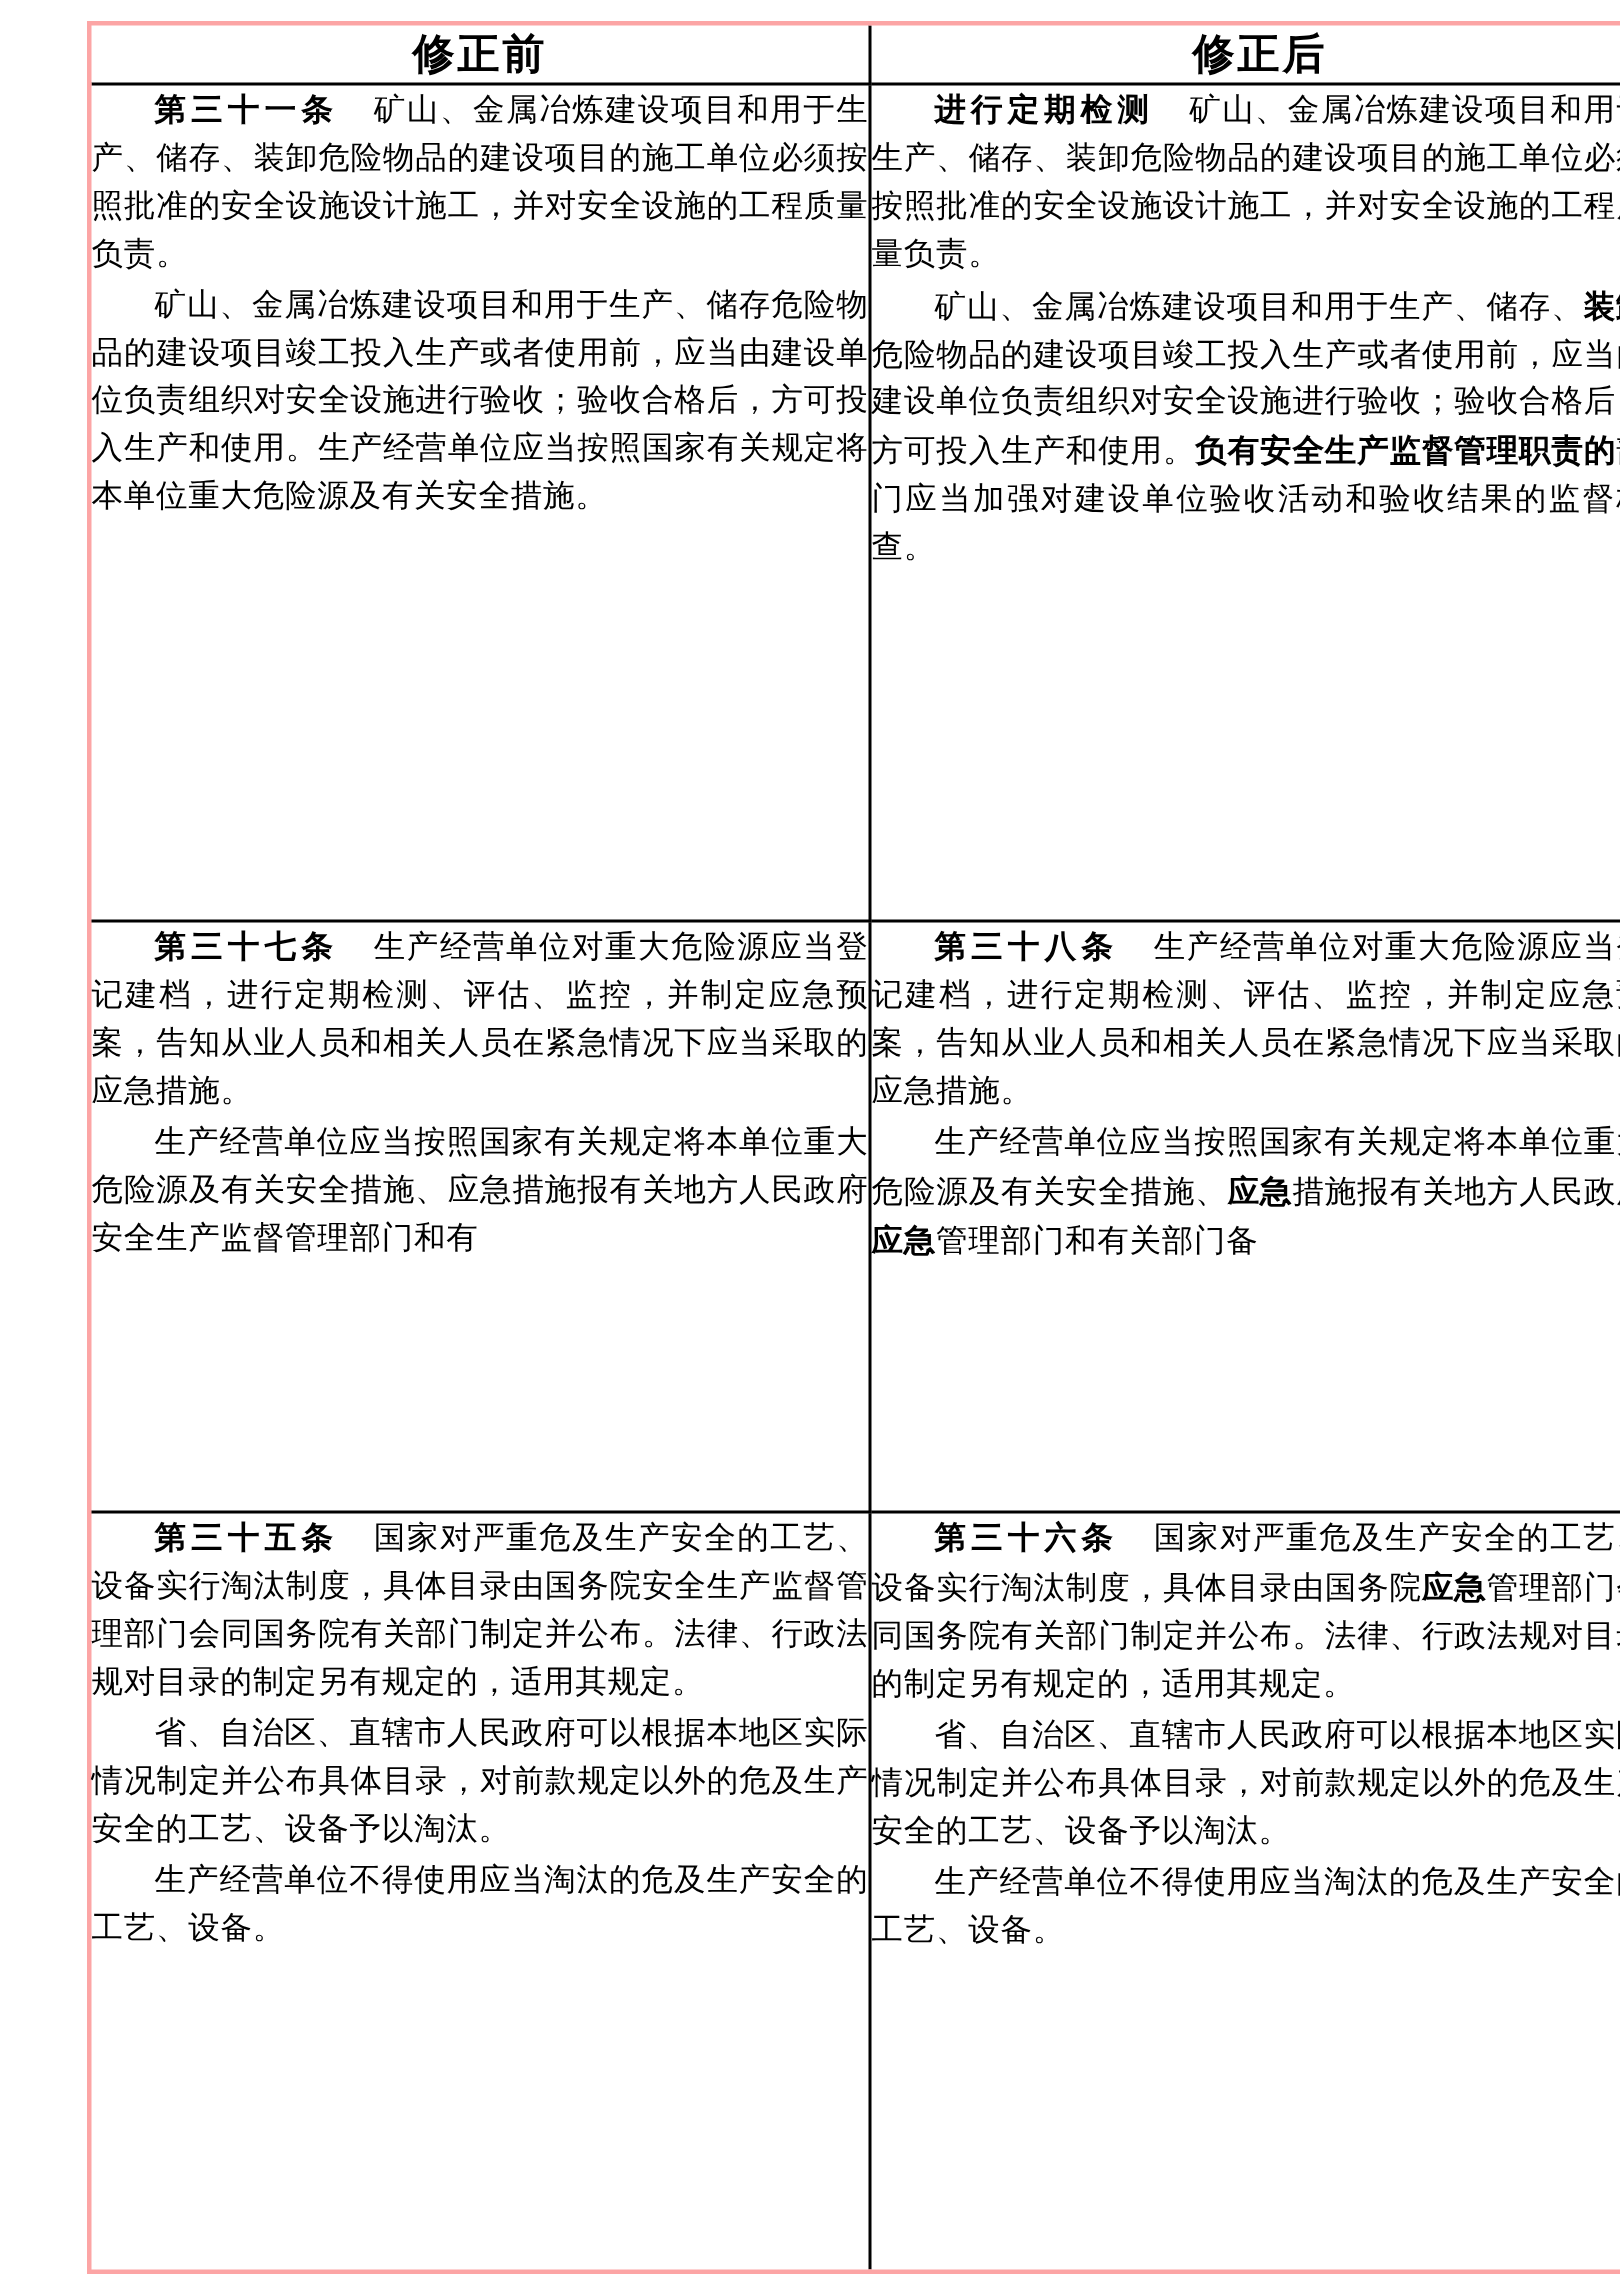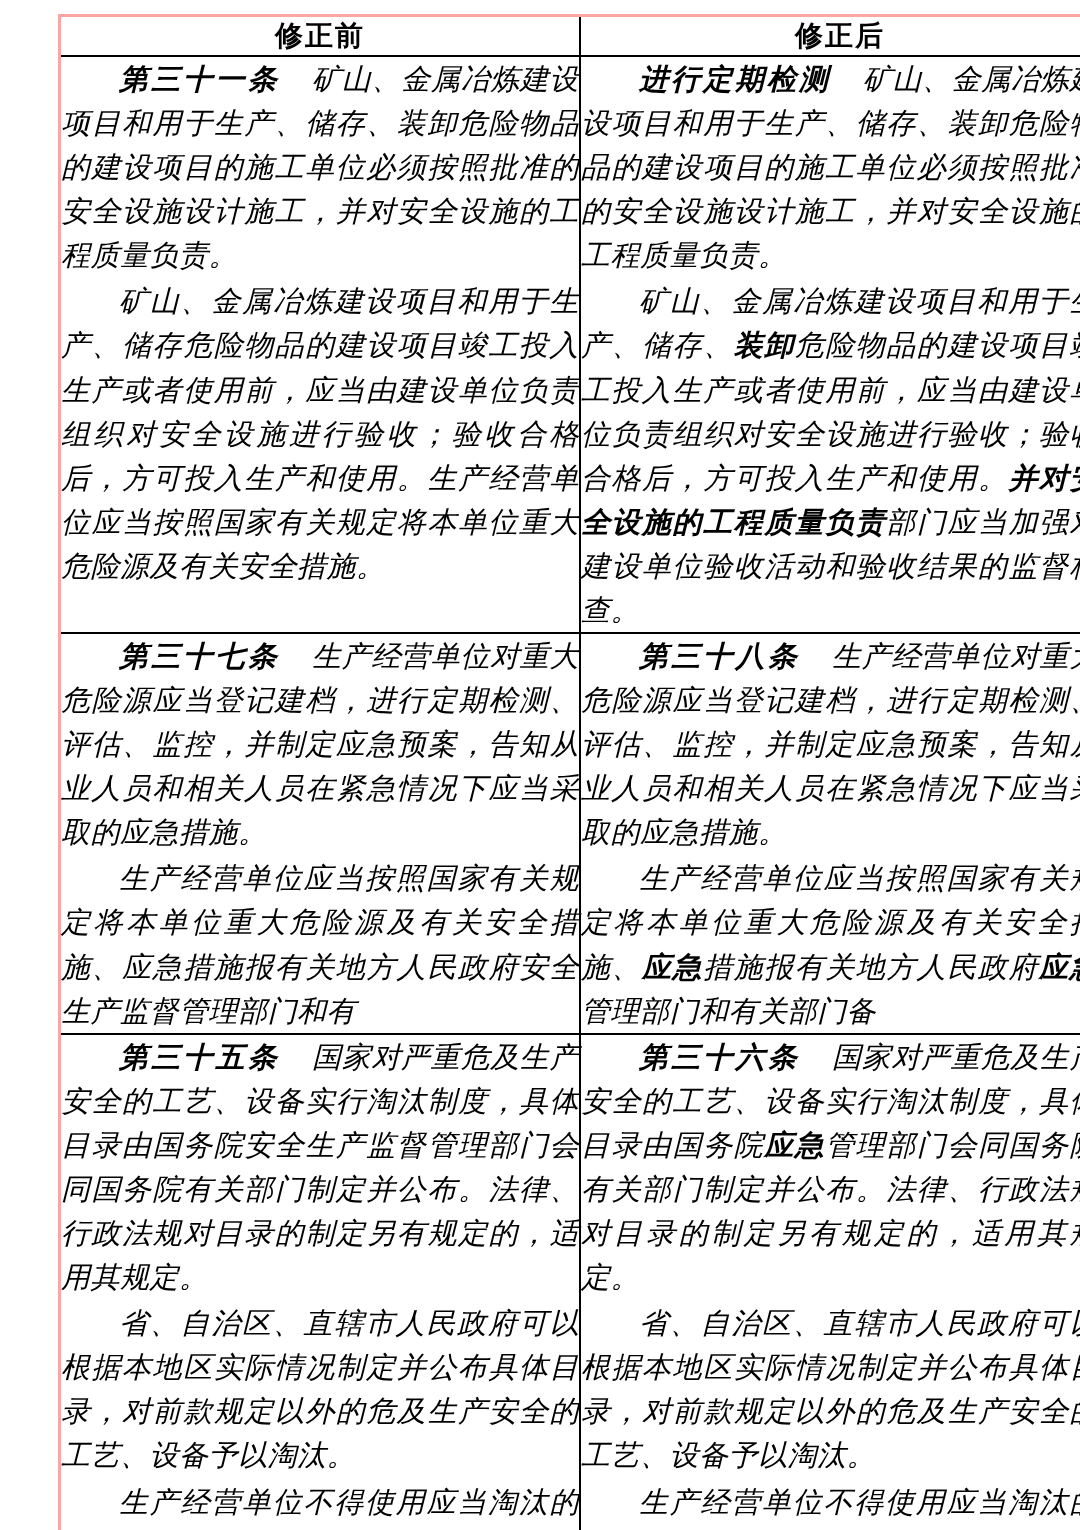--- a/index.html
+++ b/index.html
@@ -38,28 +38,27 @@
     font-weight: bold;
     font-size: 28px;
     letter-spacing: 2px;
     padding: 10px 0 10px 0;
     border-bottom: 2px solid #000;
   }
   td.cell {
     padding: 10px 12px 12px 12px;
   }
   .para {
-    font-size: 29px;
+    font-size: 21px;
     line-height: 1.52;
     text-align: justify;
     text-justify: inter-ideograph;
     letter-spacing: 0.5px;
     margin: 0 0 0 0;
     text-indent: 2em;
-    font-style: italic;
   }
   .para + .para {
     margin-top: 2px;
   }
   .artno {
     font-weight: bold;
     letter-spacing: 3px;
   }
   .gap {
     display: inline-block;
@@ -88,21 +87,21 @@
       </tr>
     </thead>
     <tbody>
       <tr>
         <td class="cell">
           <p class="para"><span class="artno">第三十一条</span><span class="gap"></span><span>矿山、金属冶炼建设项目和用于生产、储存、装卸危险物品的建设项目的施工单位必须按照批准的安全设施设计施工，并对安全设施的工程质量负责。</span></p>
           <p class="para">矿山、金属冶炼建设项目和用于生产、储存危险物品的建设项目竣工投入生产或者使用前，应当由建设单位负责组织对安全设施进行验收；验收合格后，方可投入生产和使用。生产经营单位应当按照国家有关规定将本单位重大危险源及有关安全措施。</p>
         </td>
         <td class="cell">
           <p class="para"><span class="artno">进行定期检测</span><span class="gap"></span><span>矿山、金属冶炼建设项目和用于生产、储存、装卸危险物品的建设项目的施工单位必须按照批准的安全设施设计施工，并对安全设施的工程质量负责。</span></p>
-          <p class="para">矿山、金属冶炼建设项目和用于生产、储存、<b class="amend">装卸</b>危险物品的建设项目竣工投入生产或者使用前，应当由建设单位负责组织对安全设施进行验收；验收合格后，方可投入生产和使用。<b class="amend">并对安全设施的工程质量负责</b>部门应当加强对建设单位验收活动和验收结果的监督核查。</p>
+          <p class="para">矿山、金属冶炼建设项目和用于生产、储存、<b class="amend">装卸</b>危险物品的建设项目竣工投入生产或者使用前，应当由建设单位负责组织对安全设施进行验收；验收合格后，方可投入生产和使用。<b class="amend">负有安全生产监督管理职责的</b>部门应当加强对建设单位验收活动和验收结果的监督核查。</p>
         </td>
       </tr>
       <tr>
         <td class="cell">
           <p class="para"><span class="artno">第三十七条</span><span class="gap"></span><span>生产经营单位对重大危险源应当登记建档，进行定期检测、评估、监控，并制定应急预案，告知从业人员和相关人员在紧急情况下应当采取的应急措施。</span></p>
           <p class="para">生产经营单位应当按照国家有关规定将本单位重大危险源及有关安全措施、应急措施报有关地方人民政府安全生产监督管理部门和有</p>
         </td>
         <td class="cell">
           <p class="para"><span class="artno">第三十八条</span><span class="gap"></span><span>生产经营单位对重大危险源应当登记建档，进行定期检测、评估、监控，并制定应急预案，告知从业人员和相关人员在紧急情况下应当采取的应急措施。</span></p>
           <p class="para">生产经营单位应当按照国家有关规定将本单位重大危险源及有关安全措施、<b class="amend">应急</b>措施报有关地方人民政府<b class="amend">应急</b>管理部门和有关部门备</p>

